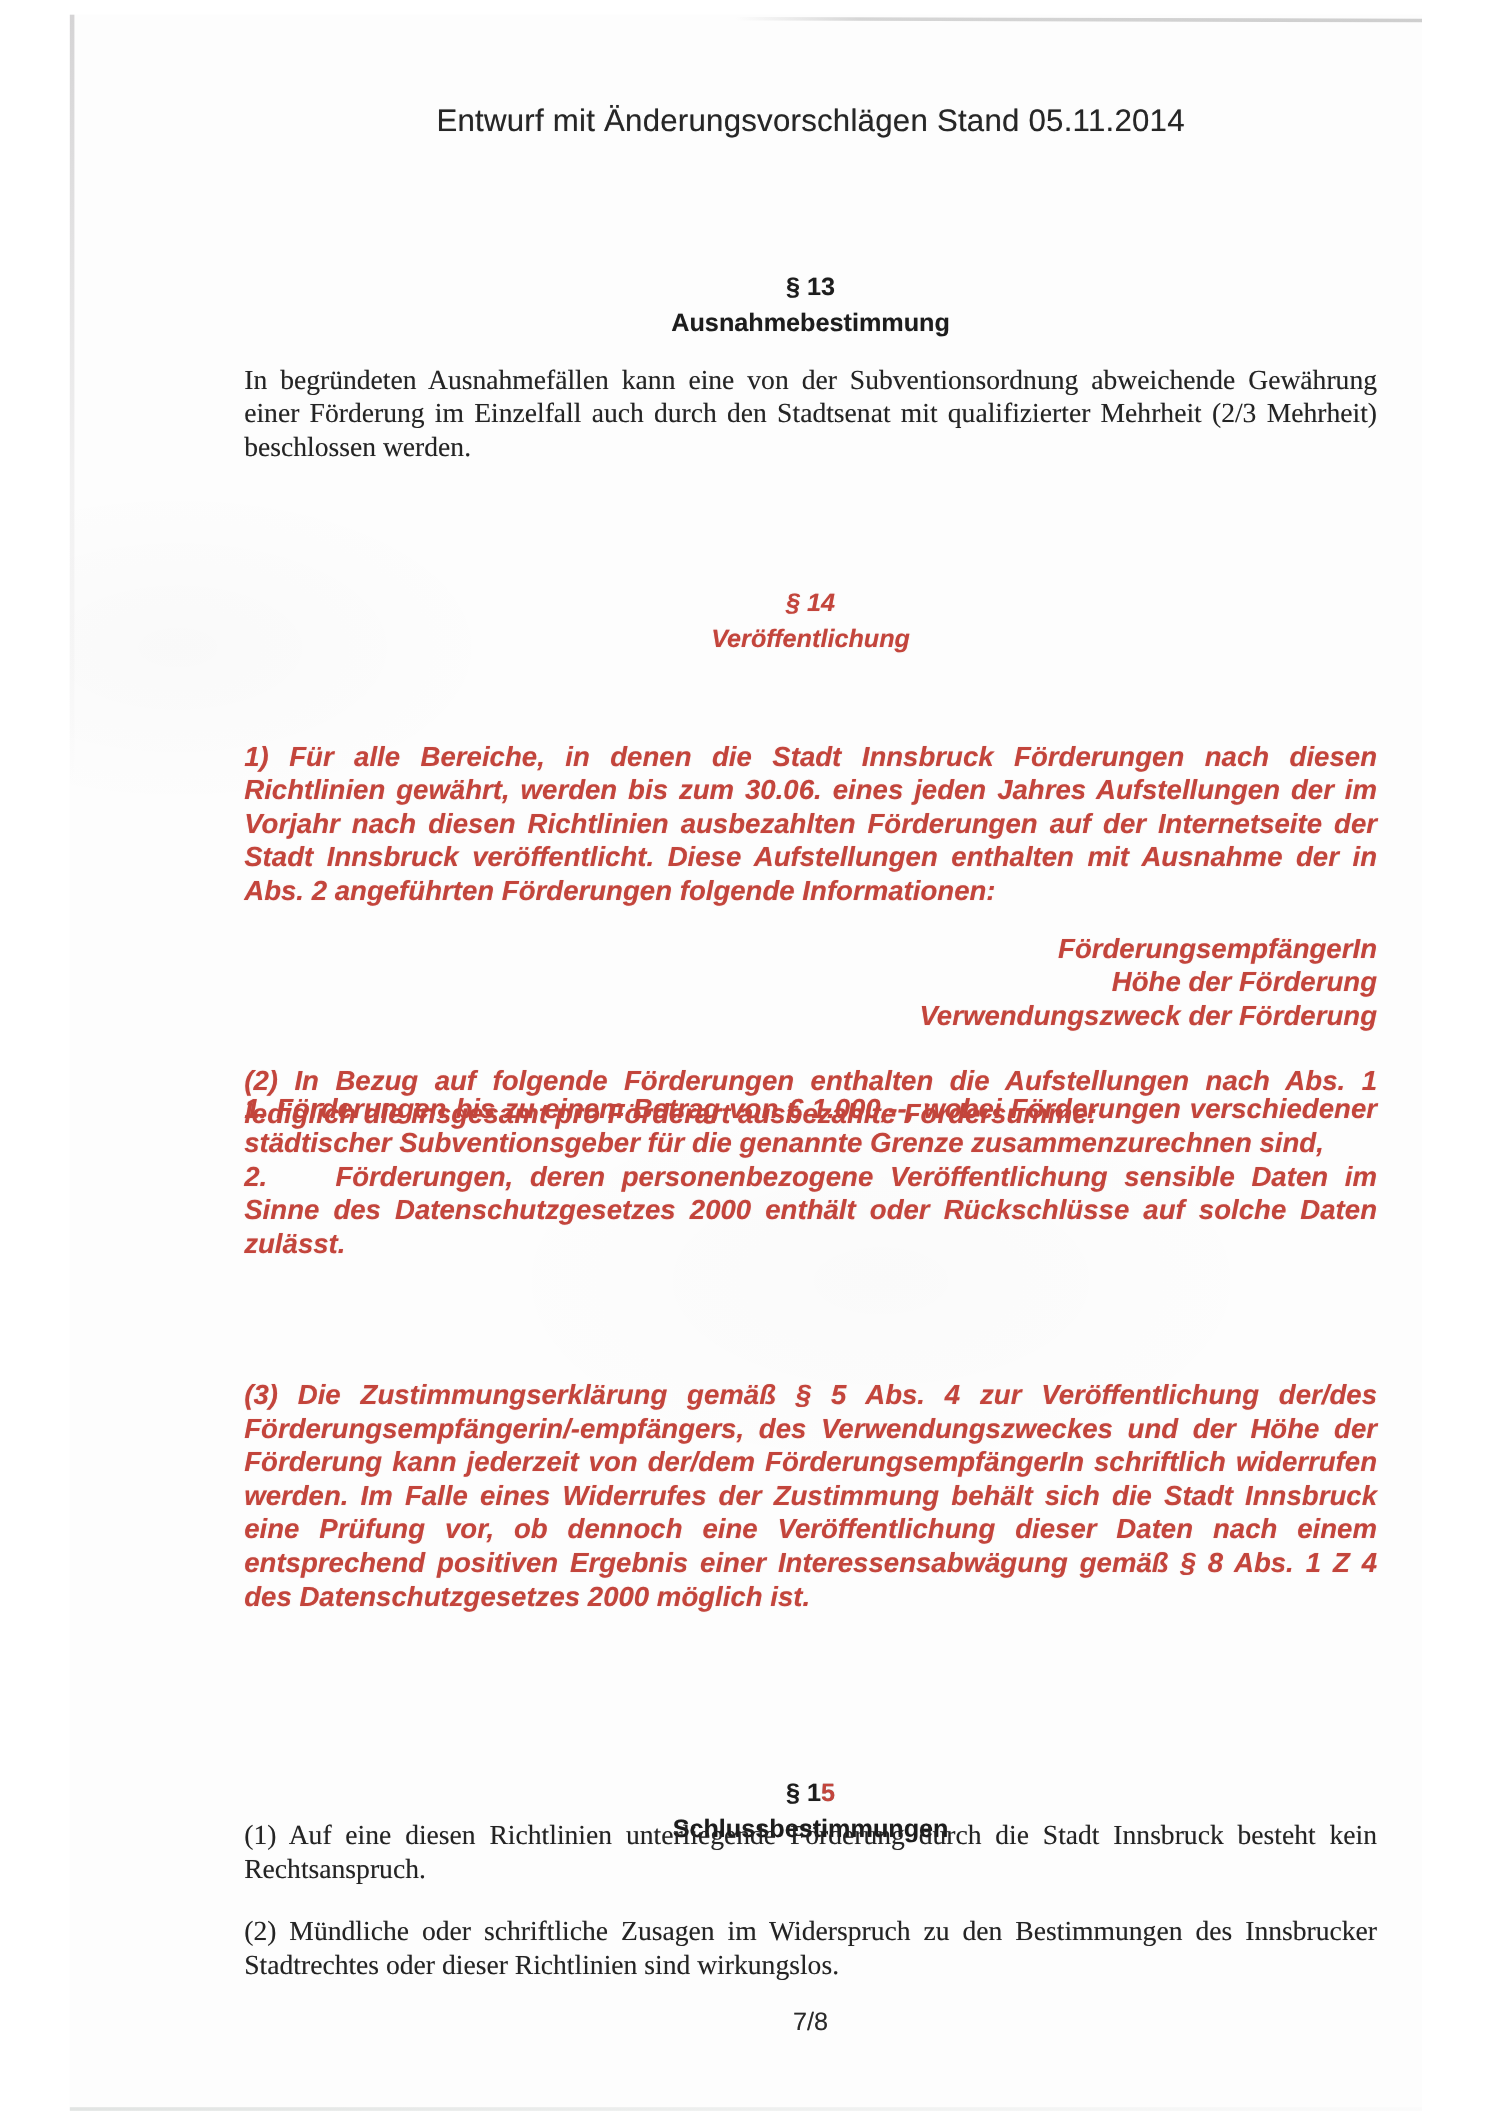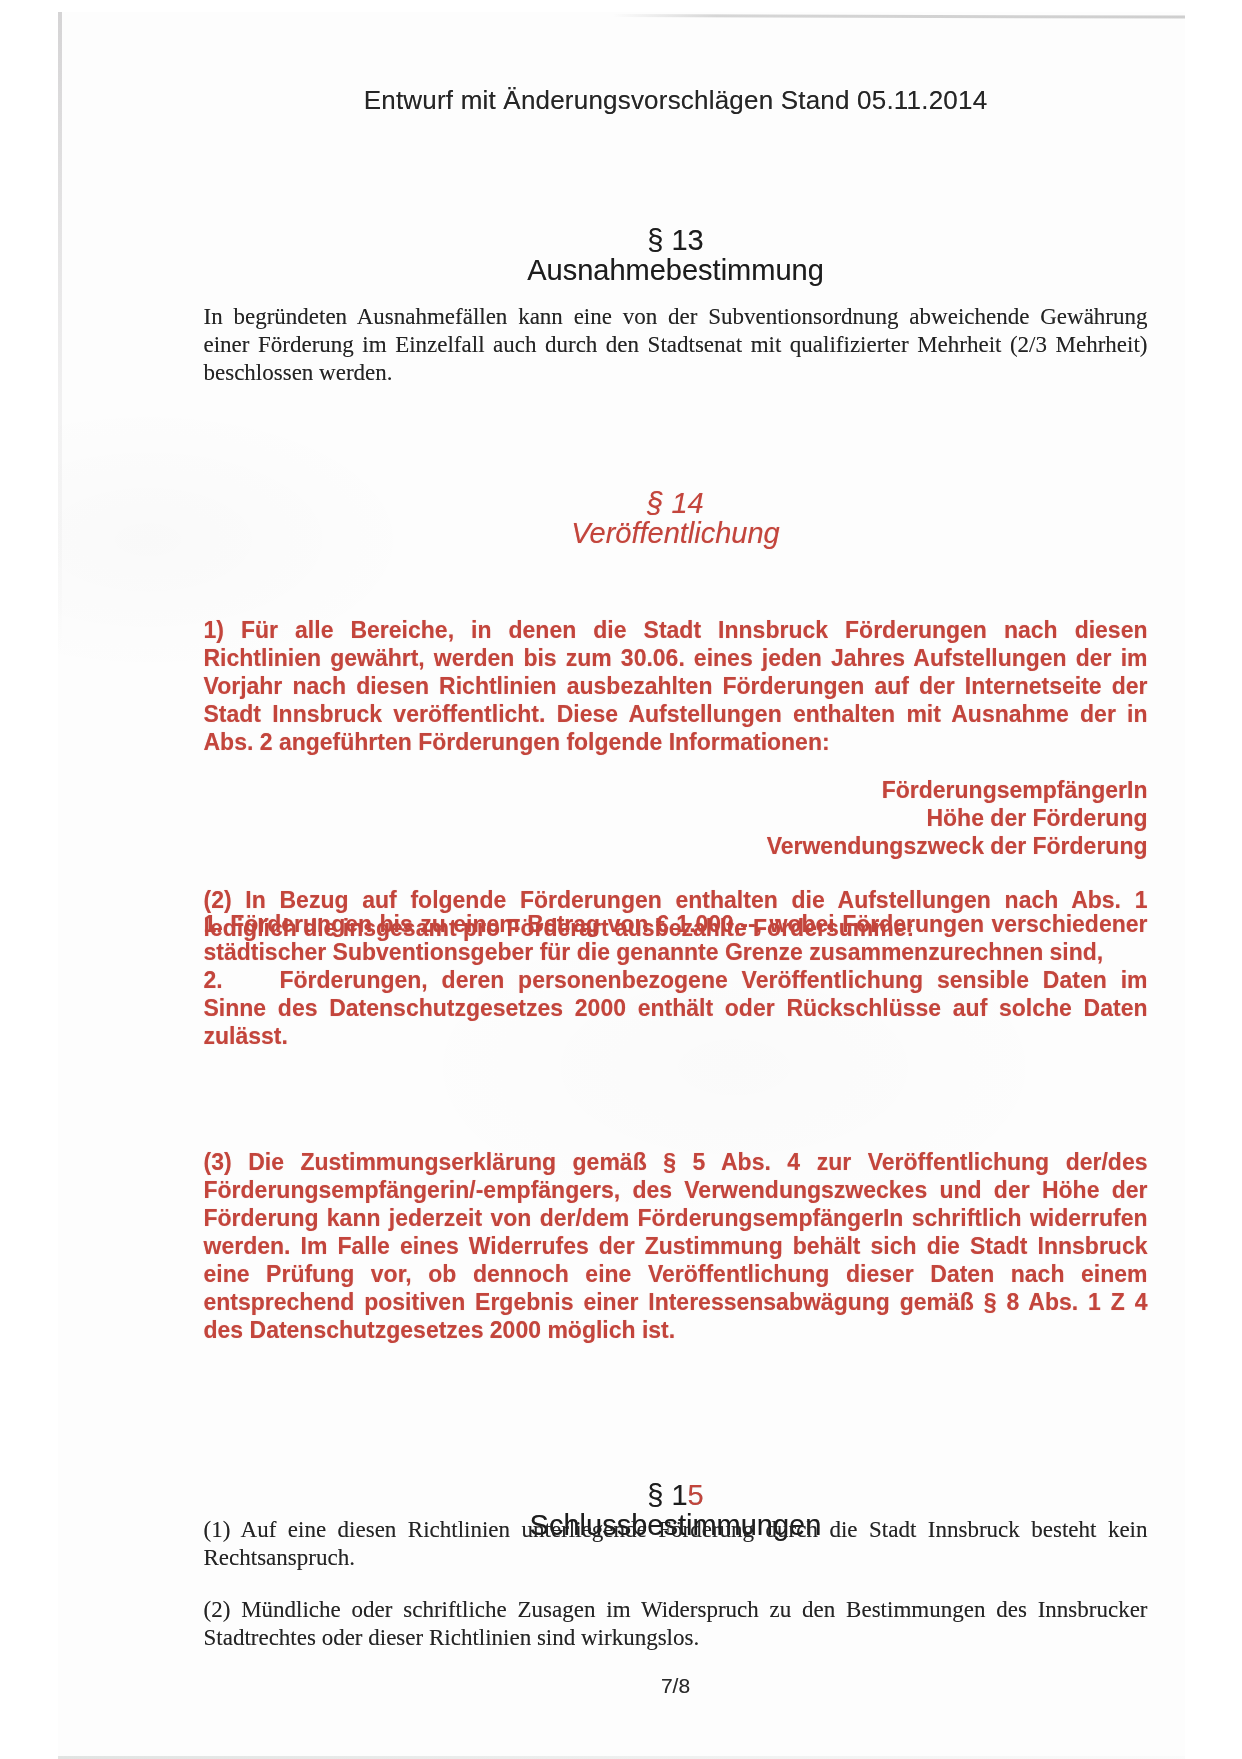--- a/index.html
+++ b/index.html
@@ -32,22 +32,22 @@
 
   .header-line {
     top: 73px;
     font-size: 26px;
     letter-spacing: 0.2px;
     color: #262626;
     text-shadow: 0 0 0.6px rgba(0,0,0,0.45);
   }
 
   .sec-head {
-    font-weight: normal;
-    font-size: 29px;
+    font-weight: bold;
+    font-size: 21px;
     line-height: 30px;
     color: #1d1d1d;
     text-shadow: 0 0 0.6px rgba(0,0,0,0.4);
   }
   .sec-head.red, .red-text, .red-digit {
     color: var(--revision_red, #c3453c);
   }
   .sec-head.red {
     font-style: italic;
     text-shadow: 0 0 0.8px rgba(195,69,60,0.45);
@@ -58,20 +58,21 @@
     line-height: 28px;
     text-align: justify;
     color: #242424;
     text-shadow: 0 0 0.6px rgba(0,0,0,0.35);
     font-family: Liberation Serif, serif;
   }
   .red-text {
     font-size: 23px;
     line-height: 28px;
     font-weight: bold;
+    font-style: italic;
     text-align: justify;
     text-shadow: 0 0 0.9px rgba(195,69,60,0.4);
   }
   .red-text p { margin: 0; }
   .info-list div { line-height: 28px; }
   .num {
     display: inline-block;
     min-width: 76px;
   }
   .footer-page {

